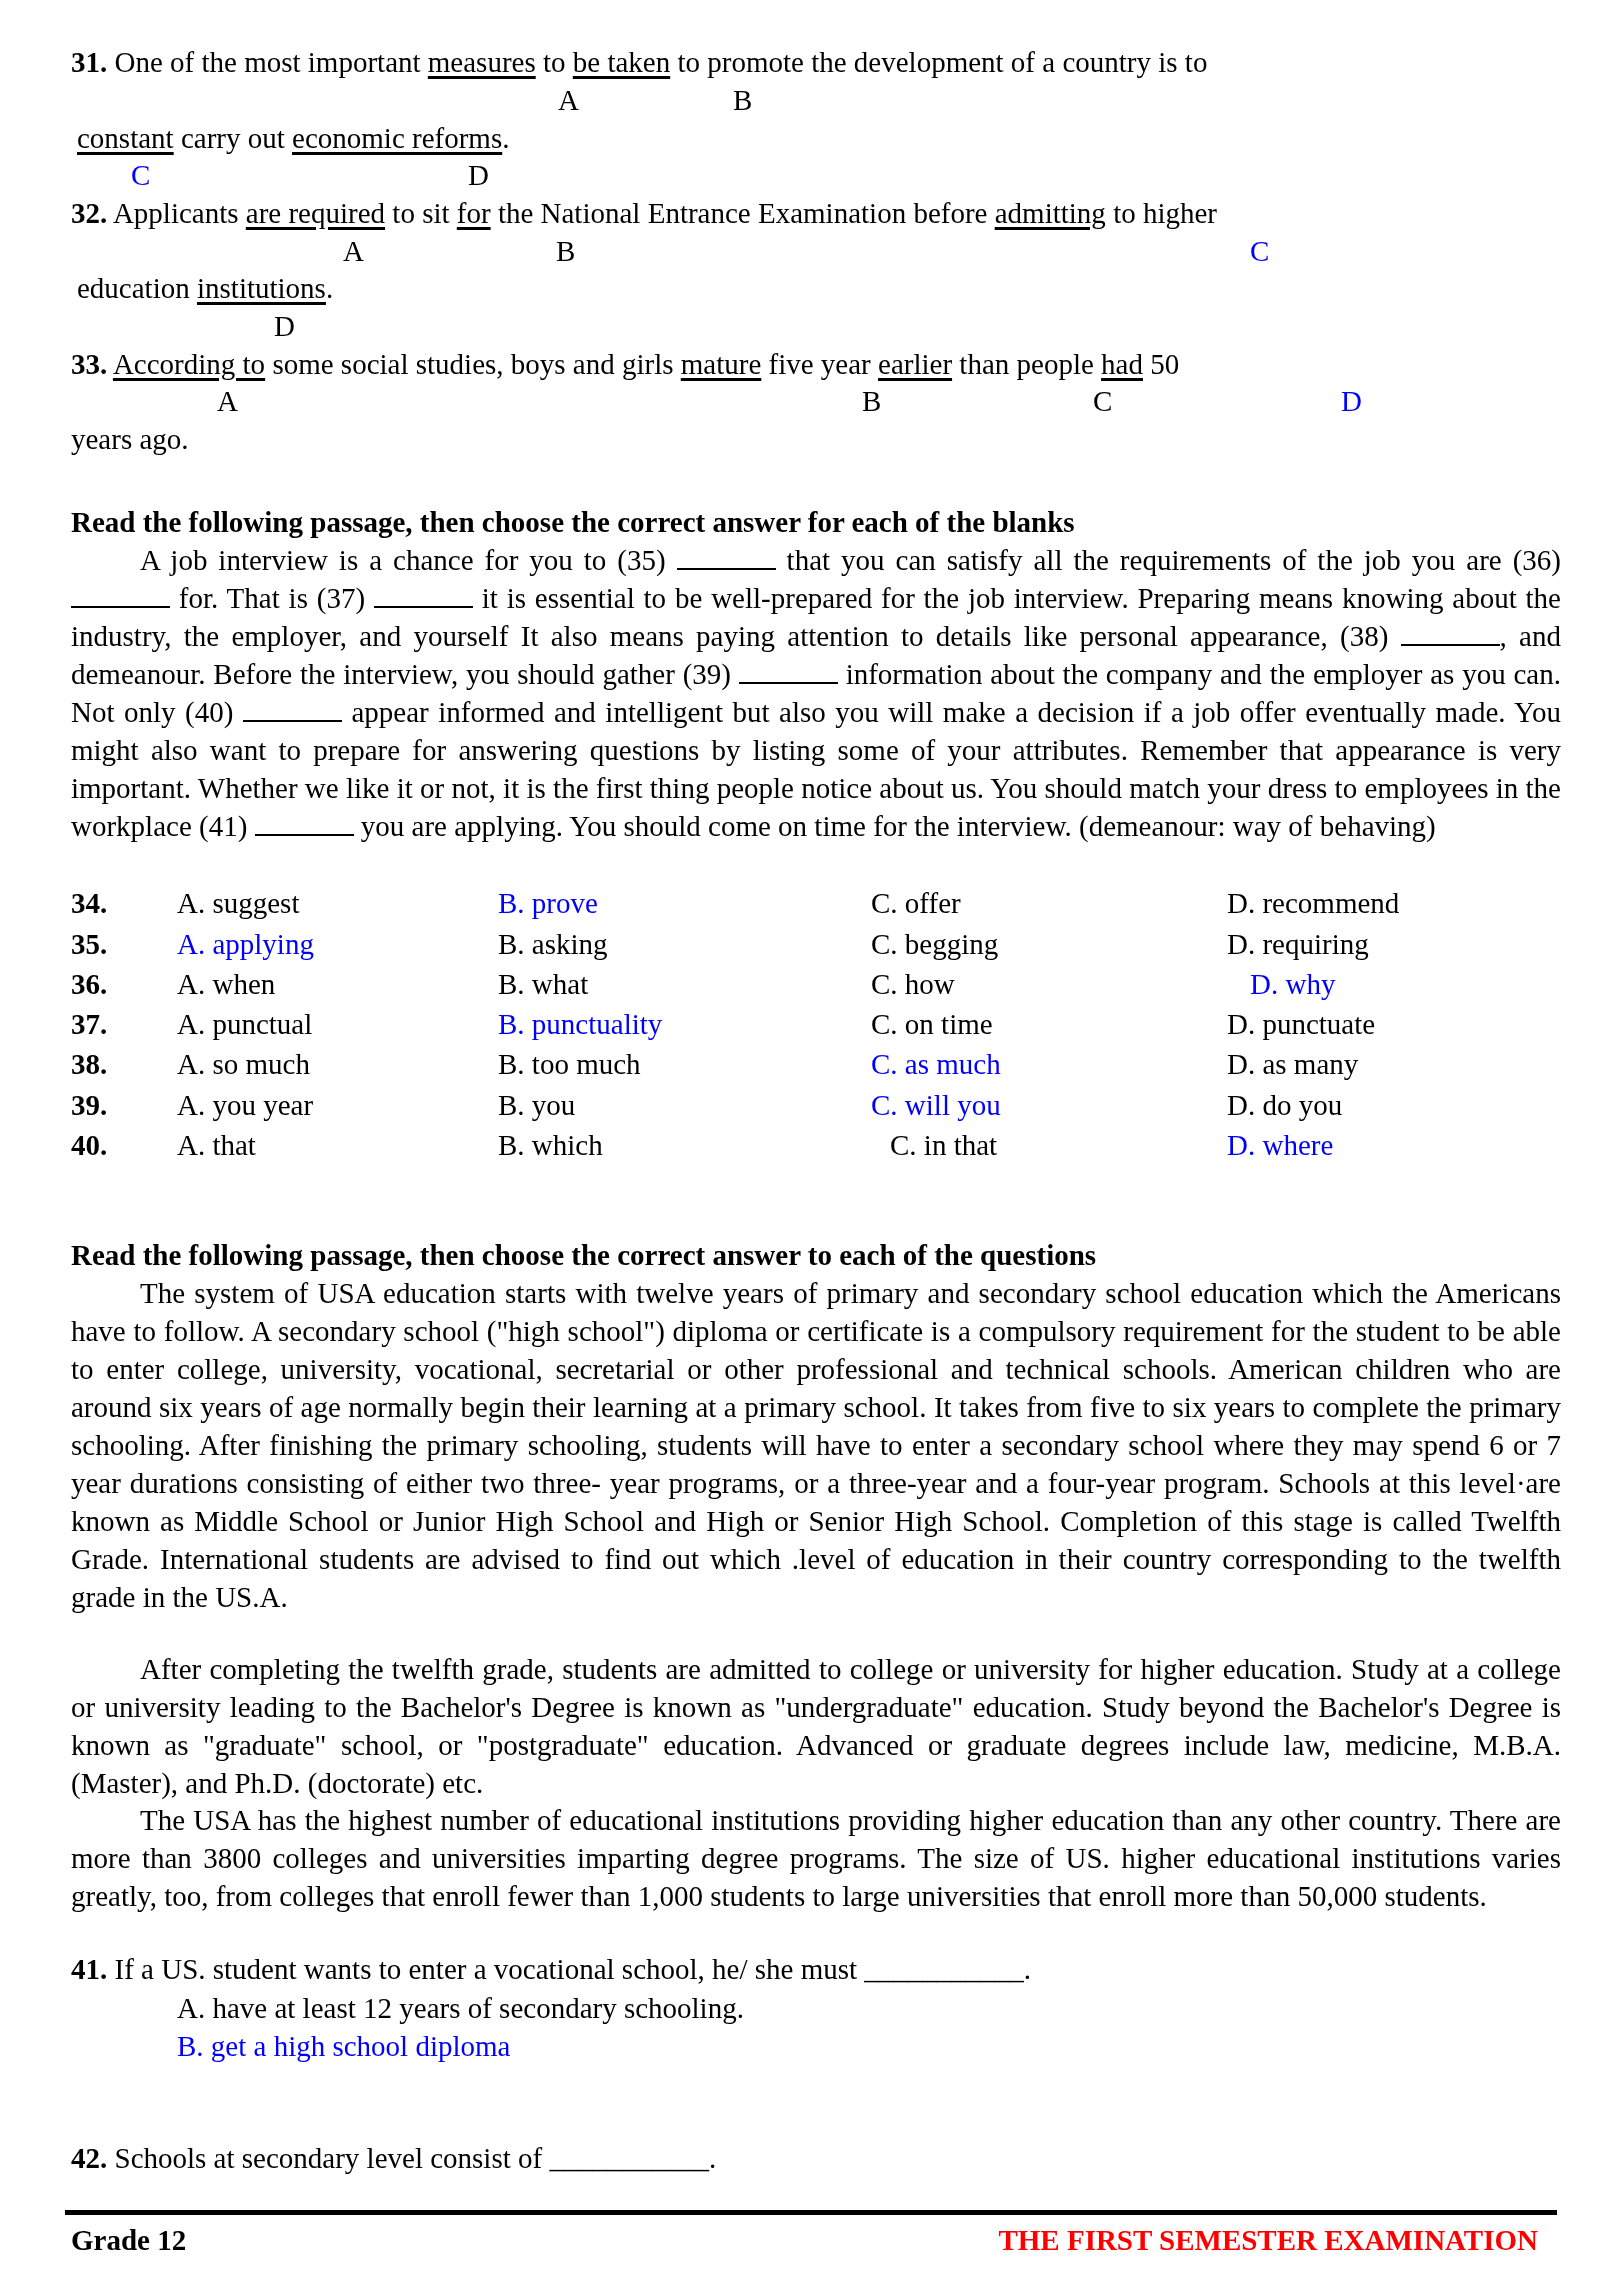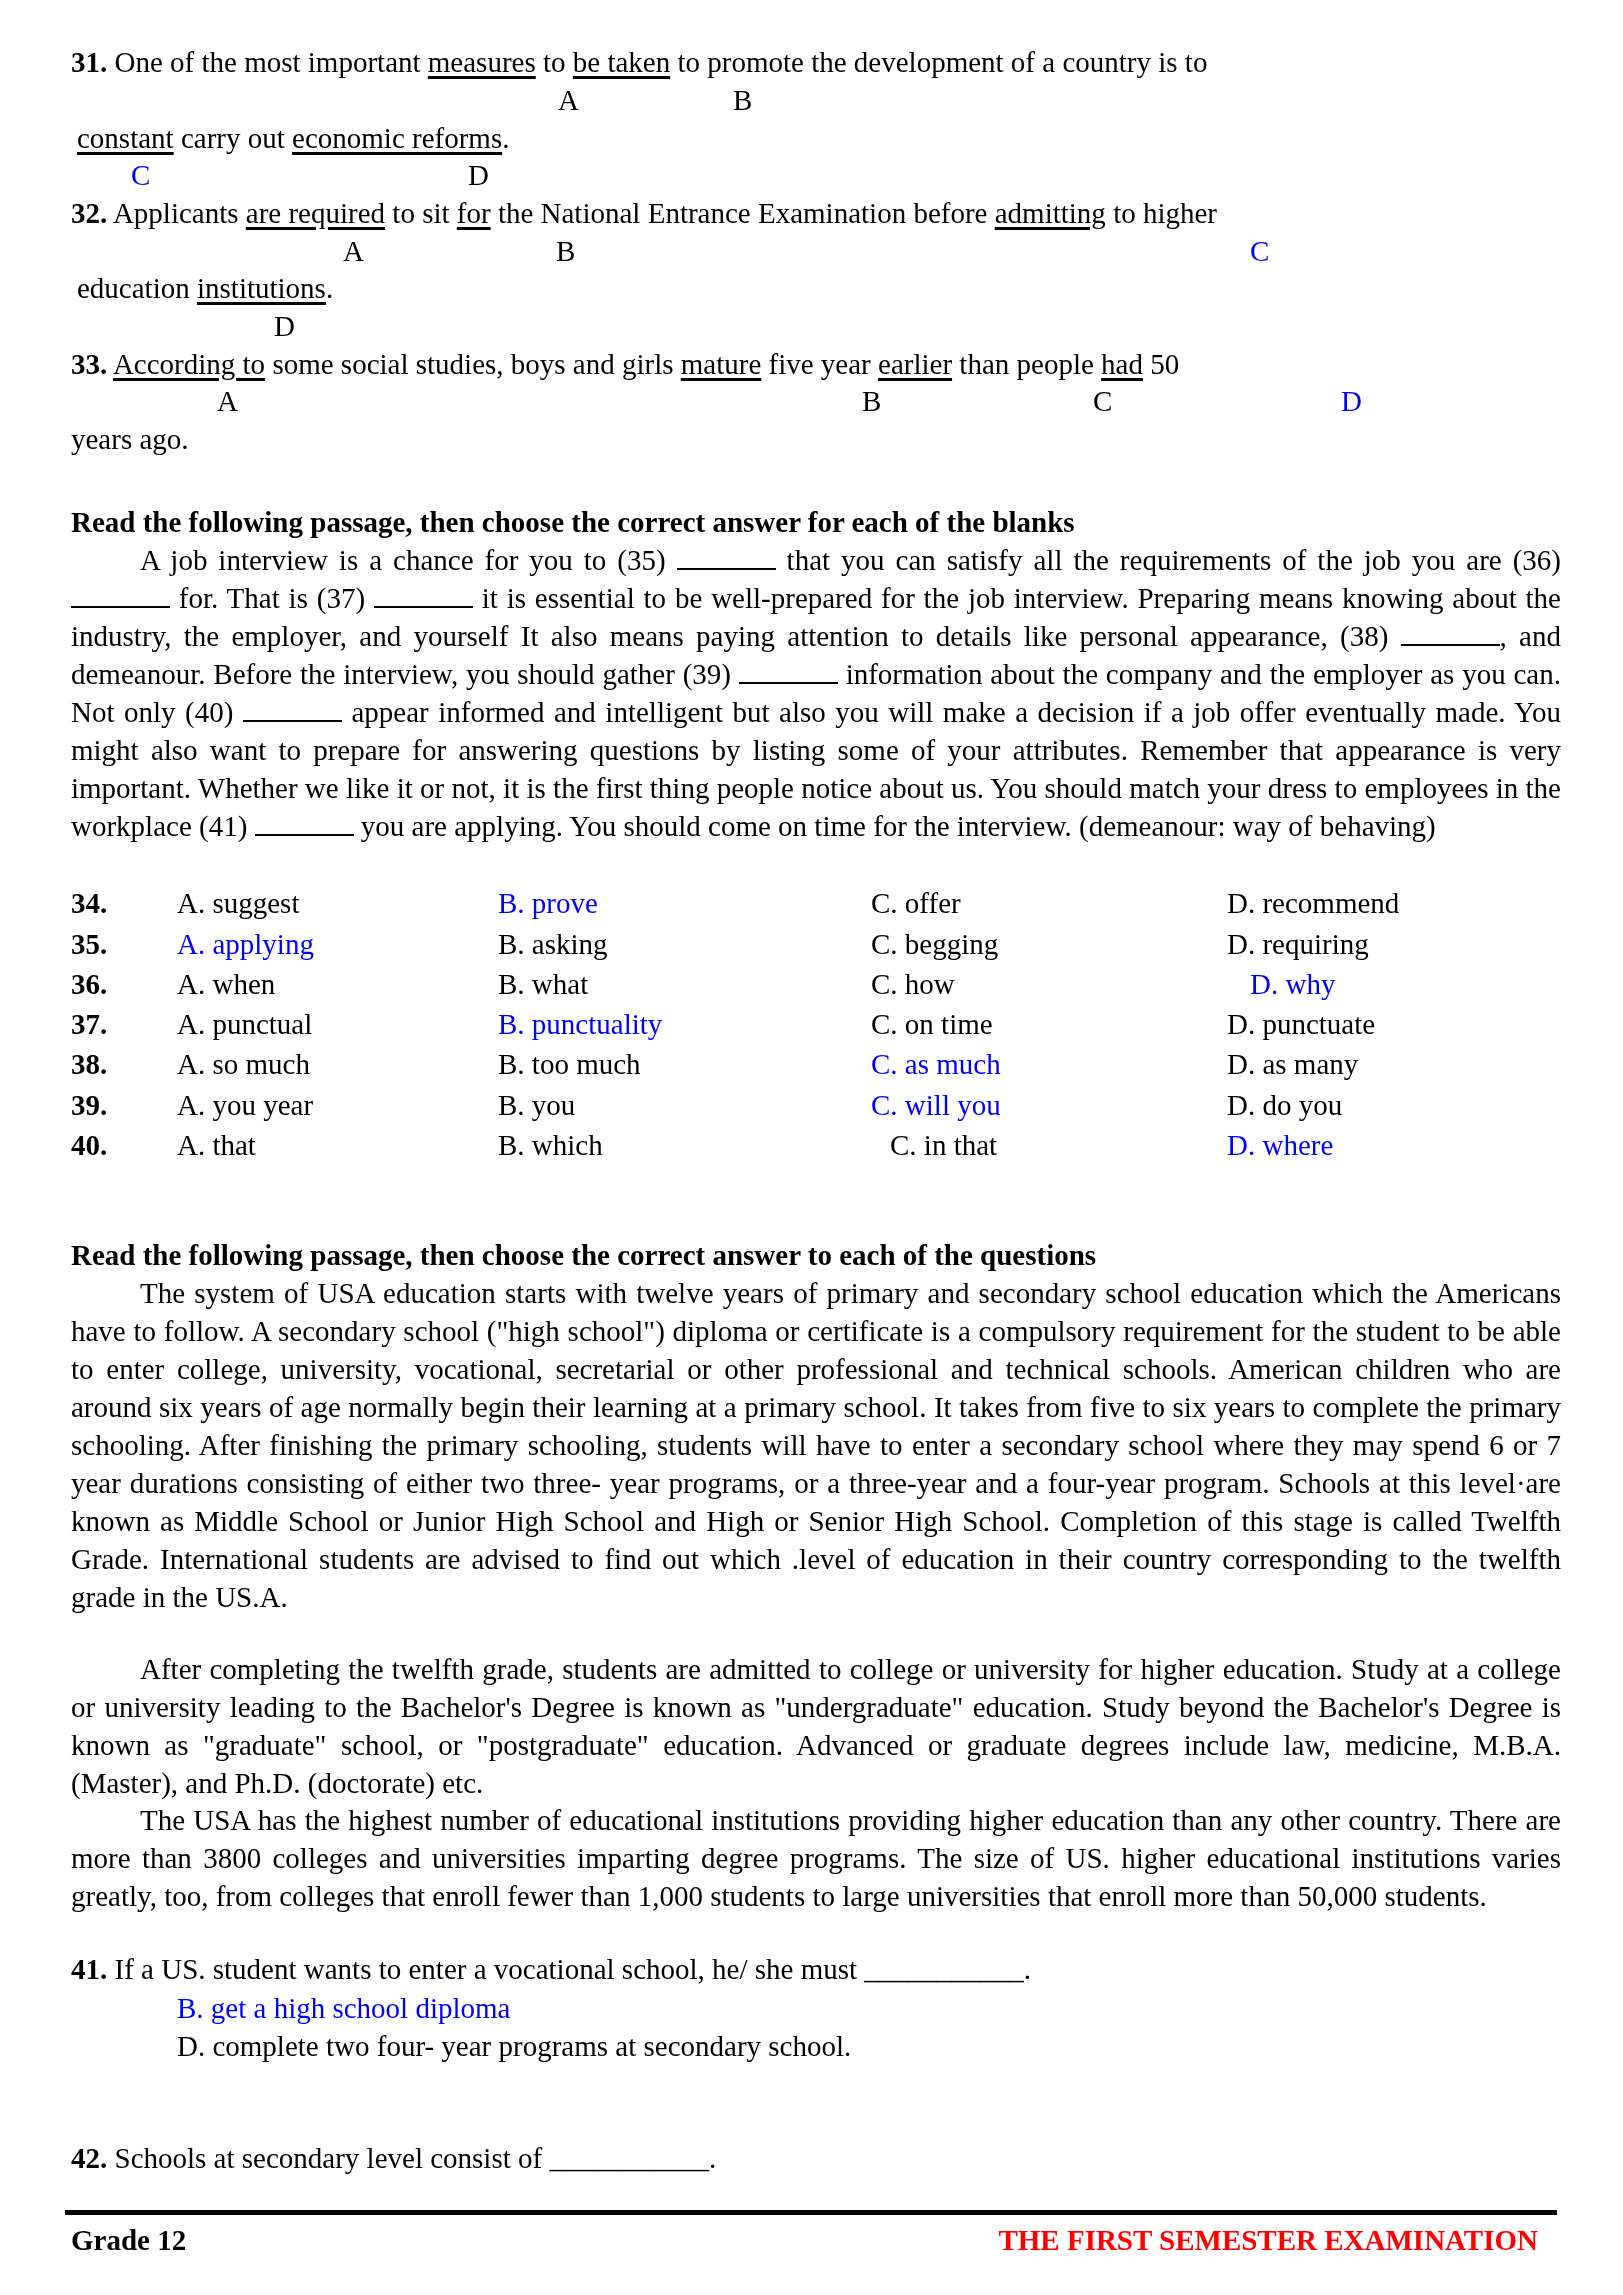--- a/index.html
+++ b/index.html
@@ -115,22 +115,22 @@
 <div class="abs heading" style="left:71px; top:1237px;">Read the following passage, then choose the correct answer to each of the questions</div>
 <div class="para" style="top:1274px;"><span class="indent"></span><span>The system of USA education starts with twelve years of primary and secondary school education which the Americans have to follow. A secondary school ("high school") diploma or certificate is a compulsory requirement for the student to be able to enter college, university, vocational, secretarial or other professional and technical schools. American children who are around six years of age normally begin their learning at a primary school. It takes from five to six years to complete the primary schooling. After finishing the primary schooling, students will have to enter a secondary school where they may spend 6 or 7 year durations consisting of either two three- year programs, or a three-year and a four-year program. Schools at this level·are known as Middle School or Junior High School and High or Senior High School. Completion of this stage is called Twelfth Grade. International students are advised to find out which .level of education in their country corresponding to the twelfth grade in the US.A.</span></div>
 <div class="para" style="top:1650px;"><span class="indent"></span><span>After completing the twelfth grade, students are admitted to college or university for higher education. Study at a college or university leading to the Bachelor's Degree is known as "undergraduate" education. Study beyond the Bachelor's Degree is known as "graduate" school, or "postgraduate" education. Advanced or graduate degrees include law, medicine, M.B.A. (Master), and Ph.D. (doctorate) etc.</span></div>
 <div class="para" style="top:1801px;"><span class="indent"></span><span>The USA has the highest number of educational institutions providing higher education than any other country. There are more than 3800 colleges and universities imparting degree programs. The size of US. higher educational institutions varies greatly, too, from colleges that enroll fewer than 1,000 students to large universities that enroll more than 50,000 students.</span></div>
 
 <div class="abs" style="left:71px; top:1951px;">
   <span class="qnum">41.</span>
   <span>If a US. student wants to enter a vocational school, he/ she must </span><span>___________</span><span>.</span>
 </div>
 <div class="opt-list" style="top:1989px;">
+  <div>A. have at least 12 years of secondary schooling.</div>
   <div class="blue">B. get a high school diploma</div>
-  <div>D. complete two four- year programs at secondary school.</div>
 </div>
 
 <div class="abs" style="left:71px; top:2140px;">
   <span class="qnum">42.</span>
   <span>Schools at secondary level consist of </span><span>___________</span><span>.</span>
 </div>
 
 <div class="footer-rule"></div>
 <div class="abs heading" style="left:71px; top:2222px;">Grade 12</div>
 <div class="abs heading red" style="right:85px; top:2222px;">THE FIRST SEMESTER EXAMINATION</div>

